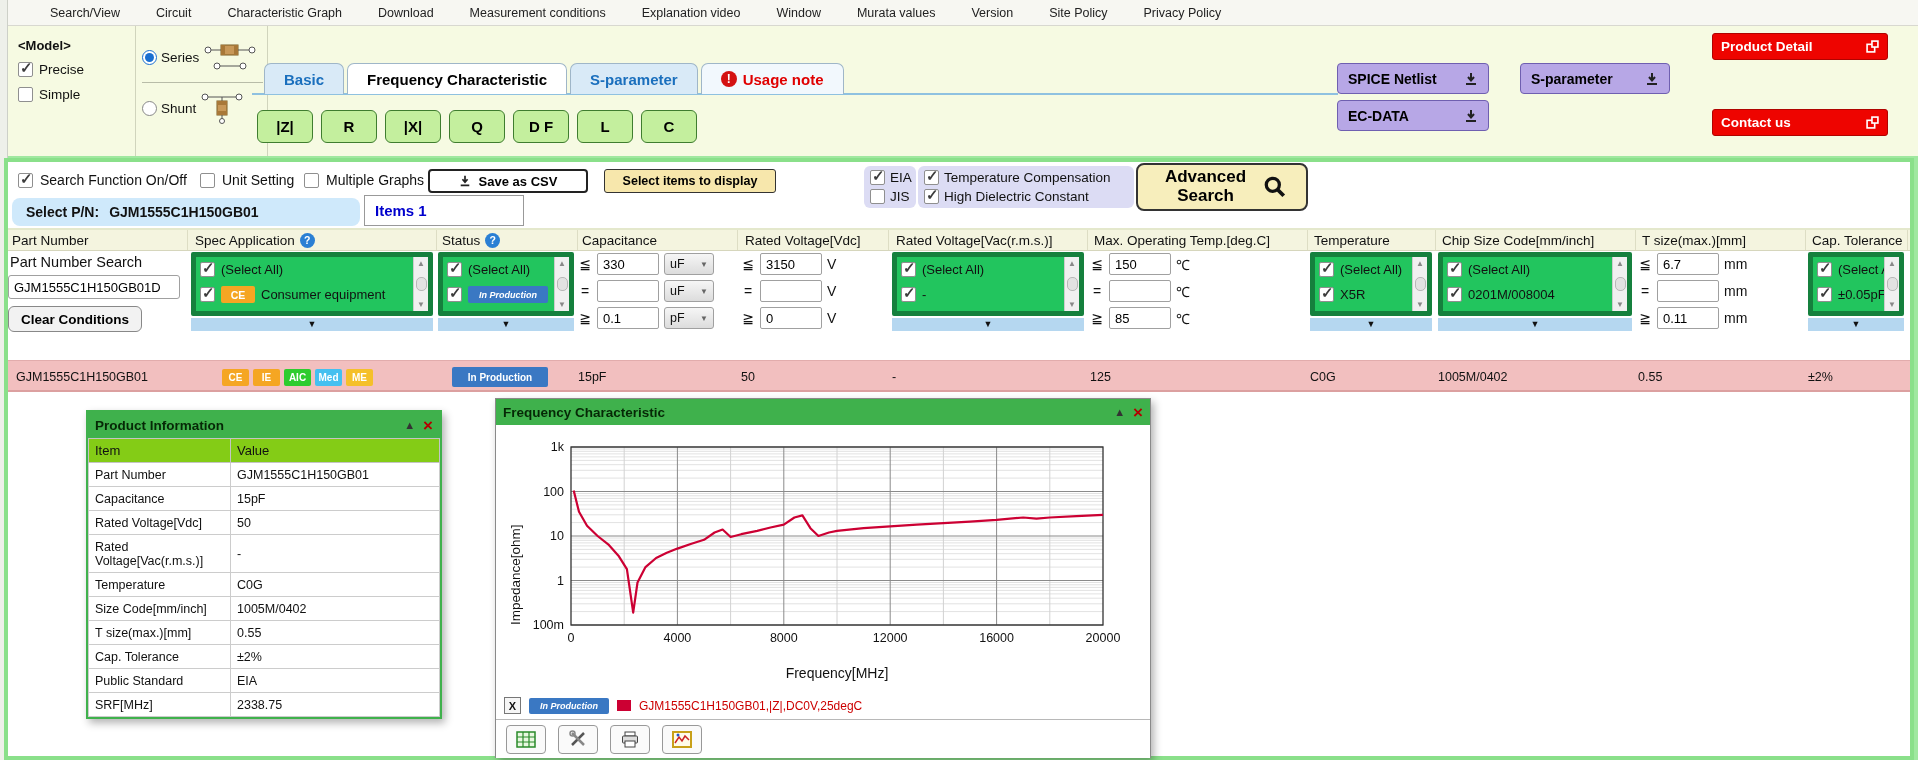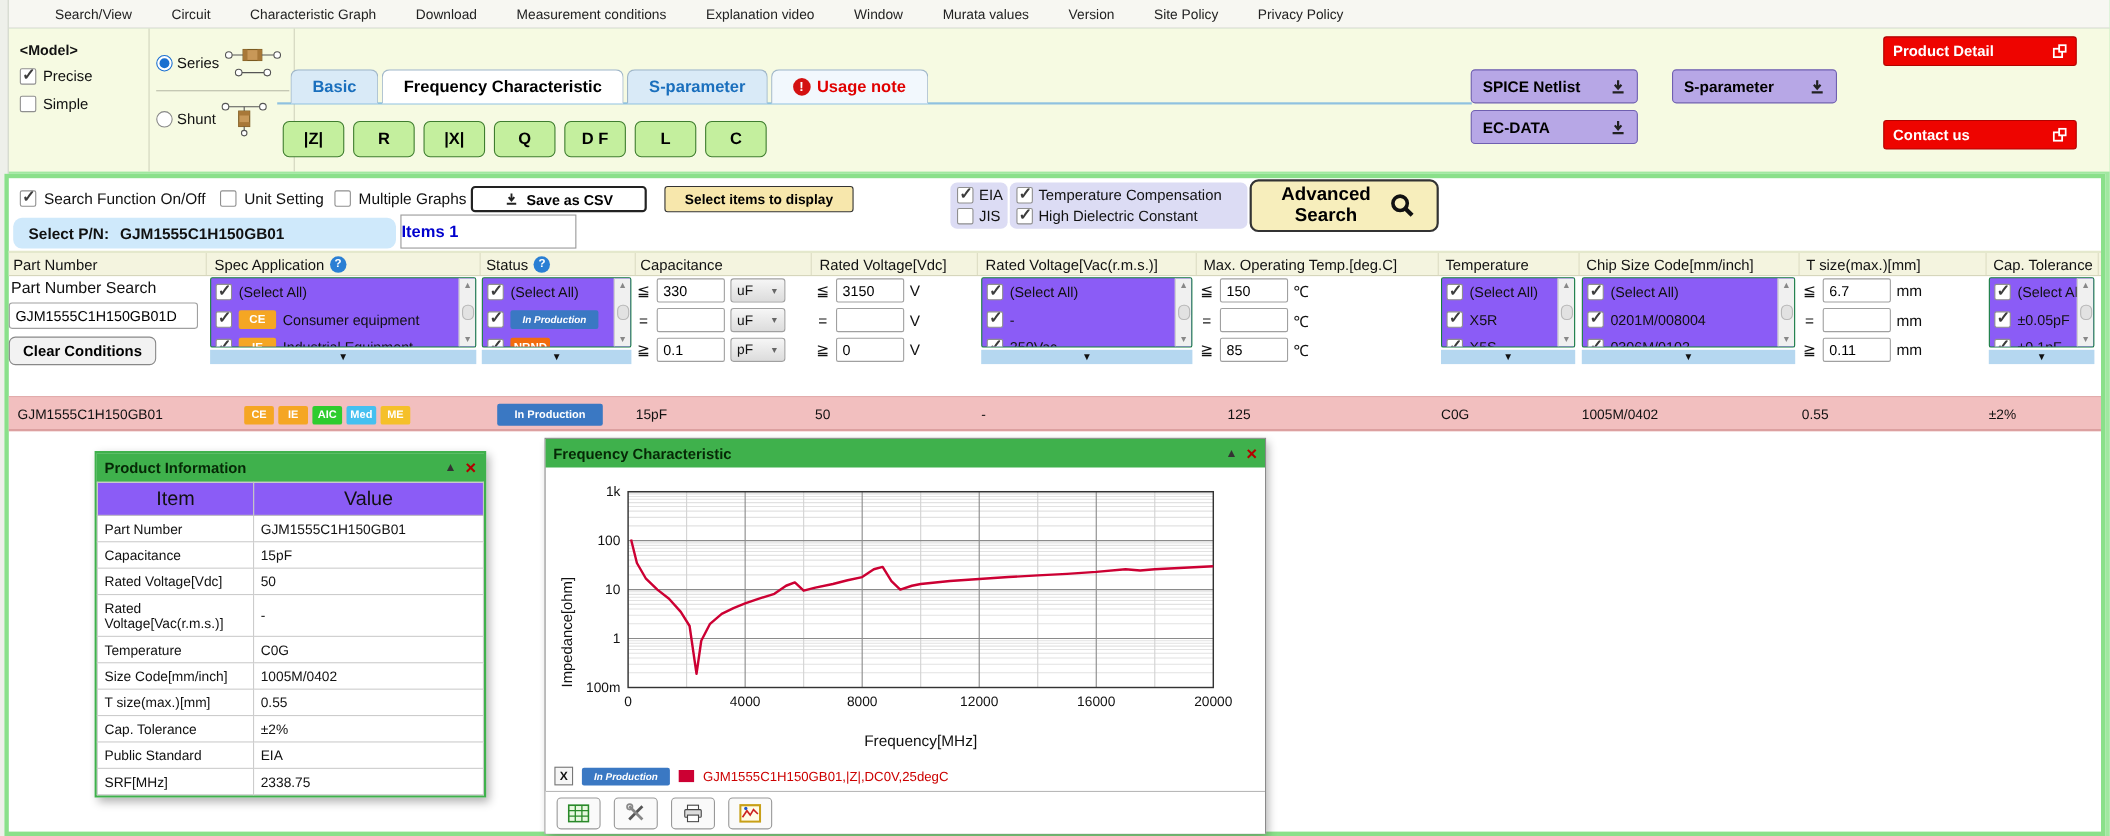--- a/index.html
+++ b/index.html
@@ -38,27 +38,27 @@
 .search-panel{position:absolute;left:4px;top:158px;width:1910px;height:602px;background:#fff;border:4px solid #8ae08a}
 .ctl-chk{position:absolute;top:10px;display:flex;gap:7px;align-items:center;font-size:14px;cursor:pointer}
 .csv-btn{position:absolute;top:7px;left:420px;width:160px;height:24px;background:#fff;border:2px solid #222;border-radius:4px;font-weight:bold;font-size:13px;display:flex;align-items:center;justify-content:center;gap:8px;cursor:pointer;font-family:inherit}
 .sel-items-btn{position:absolute;top:7px;left:596px;width:172px;height:24px;background:#f7e7ac;border:1px solid #333;border-radius:3px;font-weight:bold;font-size:12.5px;cursor:pointer;font-family:inherit}
 .lav{position:absolute;background:#dcdcf4;border-radius:6px;padding:4px 6px;display:flex;flex-direction:column;gap:4px}
 .lrow{display:flex;align-items:center;gap:5px;font-size:13.5px;cursor:pointer;white-space:nowrap}
 .adv-btn{position:absolute;left:1128px;top:1px;width:172px;height:48px;background:#f7eebc;border:2px solid #333;border-radius:8px;display:flex;align-items:center;justify-content:center;gap:9px;font-weight:bold;font-size:17px;line-height:1.1;cursor:pointer;font-family:inherit;z-index:3}
 .adv-btn span{width:96px;text-align:center}
 .hint{position:absolute;left:1304px;top:3px;width:600px;height:44px;background:#dcdcf4;border-radius:6px;padding:5px 8px;font-size:12.8px;line-height:1.4;color:#111}
 .selpn{position:absolute;left:4px;top:36px;width:348px;height:28px;background:#cfe9fb;border-radius:8px;display:flex;align-items:center;padding-left:14px;gap:10px;font-weight:bold;font-size:14px}
-.items-box{position:absolute;left:356px;top:33px;width:160px;height:31px;background:#fff;border:1px solid #999;display:flex;align-items:center;font-weight:bold;font-size:15px;color:#0000cd}
+.items-box{position:absolute;left:356px;top:33px;width:160px;height:31px;background:#fff;border:1px solid #999;display:flex;align-items:center;padding-left:10px;font-weight:bold;font-size:15px;color:#0000cd}
 #filter-headers{position:absolute;left:0;top:66px;width:1902px;height:23px;background:#f4f4df;border-top:2px solid #e4e8cc;border-bottom:1px solid #d6d6bc}
 .fhead{position:absolute;top:0;height:20px;display:flex;align-items:center;gap:5px;padding-left:4px;font-size:13.5px;border-right:1px solid #ddddc4;overflow:hidden;white-space:nowrap}
 .help{width:15px;height:15px;border-radius:50%;background:#2a7fd4;color:#fff;font-size:10.5px;font-weight:bold;display:flex;align-items:center;justify-content:center;flex:none;cursor:pointer}
 #filter-bodies{position:absolute;left:0;top:90px;width:1902px;height:106px}
 .fbody{position:absolute;top:0}
-.listbox{border:1px solid #15803d;background:#8b5cf6;height:64px;overflow:hidden;position:relative;padding-right:15px;border-radius:2px}
+.listbox{border:5px solid #15803d;background:#22c55e;height:64px;overflow:hidden;position:relative;padding-right:15px;border-radius:2px}
 .opt{display:flex;align-items:center;gap:6px;height:25px;padding-left:4px;font-size:13px;white-space:nowrap;cursor:pointer}
 .obadge{min-width:34px;height:17px;border-radius:2px;color:#fff;font-weight:bold;font-size:10.5px;display:flex;align-items:center;justify-content:center;padding:0 3px;flex:none}
 .obadge.wide{min-width:80px}
 .obadge.tiny{font-size:9px;font-style:italic}
 .vscroll{position:absolute;right:0;top:0;bottom:0;width:15px;background:#f0f0f0;border-left:1px solid #ccc;display:flex;flex-direction:column;align-items:center;justify-content:space-between;font-size:8px;color:#888;padding:2px 0;cursor:pointer}
 .sthumb{width:11px;height:14px;background:#e2e2e2;border:1px solid #b8b8b8;border-radius:5px}
 .bluebar{height:13px;background:#b5d7f0;text-align:center;font-size:9px;line-height:13px;color:#111;margin-top:2px;cursor:pointer}
 .rrow{display:flex;align-items:center;gap:5px;height:24px;margin-bottom:3px;font-size:13px}
 .rop{font-size:14px;width:14px;text-align:center}
 .rinput{width:62px;height:22px;border:1px solid #a0a0a0;border-radius:2px;padding:0 5px;font-size:13px;font-family:inherit}
@@ -73,21 +73,21 @@
 .rbadge{width:27px;height:17px;border-radius:2px;color:#fff;font-weight:bold;font-size:10px;display:flex;align-items:center;justify-content:center;flex:none}
 .status-badge{width:96px;height:20px;background:#3a78c3;border-radius:2px;color:#fff;font-weight:bold;font-size:10px;display:flex;align-items:center;justify-content:center}
 
 .panel{position:absolute;background:#fff;border:1px solid #8a8a8a;box-shadow:3px 4px 8px rgba(0,0,0,.3)}
 .panel-header{height:26px;background:#3fb14c;display:flex;align-items:center;padding:0 7px;gap:8px}
 .panel-title{font-weight:bold;font-size:13.5px;color:#062806;flex:1}
 .collapse-ic{color:#333;font-size:11px;cursor:pointer}
 .close-ic{color:#b40000;font-weight:bold;font-size:17px;line-height:1;cursor:pointer}
 .product-panel{left:78px;top:248px;width:356px;border:2px solid #3fb14c}
 table.pi{width:100%;border-collapse:collapse;font-size:12.5px}
-.pi th{background:#8b5cf6;font-weight:normal;text-align:center;padding:4px 6px;border:1px solid #c4c4c4;font-size:18px}
+.pi th{background:#84cc16;font-weight:normal;text-align:left;padding:4px 6px;border:1px solid #c4c4c4;font-size:13px}
 .pi td{padding:4.5px 6px;border:1px solid #cccccc}
 .pi td:first-child,.pi th:first-child{width:142px}
 .freq-panel{left:487px;top:236px;width:656px;height:360px}
 .ylabel{position:absolute;left:12px;top:48px;height:178px;writing-mode:vertical-rl;transform:rotate(180deg);display:flex;align-items:center;font-size:13.5px}
 #chart-svg{position:absolute;left:0;top:34px}
 .xlabel{position:absolute;left:75px;top:266px;width:532px;text-align:center;font-size:14px}
 .legend-row{position:absolute;left:8px;top:298px;display:flex;align-items:center;gap:8px}
 .xbtn{width:17px;height:17px;border:1px solid #777;background:#f6f6f6;display:flex;align-items:center;justify-content:center;font-size:11px;font-weight:bold;cursor:pointer}
 .legend-badge{width:80px;height:16px;background:#3a78c3;color:#fff;font-weight:bold;font-size:9px;font-style:italic;display:flex;align-items:center;justify-content:center;border-radius:2px}
 .legend-swatch{width:14px;height:11px;background:#cc0033}
@@ -539,21 +539,21 @@
           <span class="rbadge" style="background: rgb(46, 204, 46);">AIC</span>
           <span class="rbadge" style="background: rgb(69, 192, 240);">Med</span>
           <span class="rbadge" style="background: rgb(245, 192, 42);">ME</span>
         </span>
         <span class="rcell" style="left: 444px;">
           <span class="status-badge">In Production</span>
         </span>
         <span class="rcell" style="left: 570px;">15pF</span>
         <span class="rcell" style="left: 733px;">50</span>
         <span class="rcell" style="left: 884px;">-</span>
-        <span class="rcell" style="left: 1108px; text-align: right;">125</span>
+        <span class="rcell" style="left: 1082px; text-align: right;">125</span>
         <span class="rcell" style="left: 1302px;">C0G</span>
         <span class="rcell" style="left: 1430px;">1005M/0402</span>
         <span class="rcell" style="left: 1630px;">0.55</span>
         <span class="rcell" style="left: 1800px;">±2%</span>
       </div>
 
     <div class="panel product-panel">
       <div class="panel-header">
         <span class="panel-title">Product Information</span>
         <span class="collapse-ic">▲</span>

